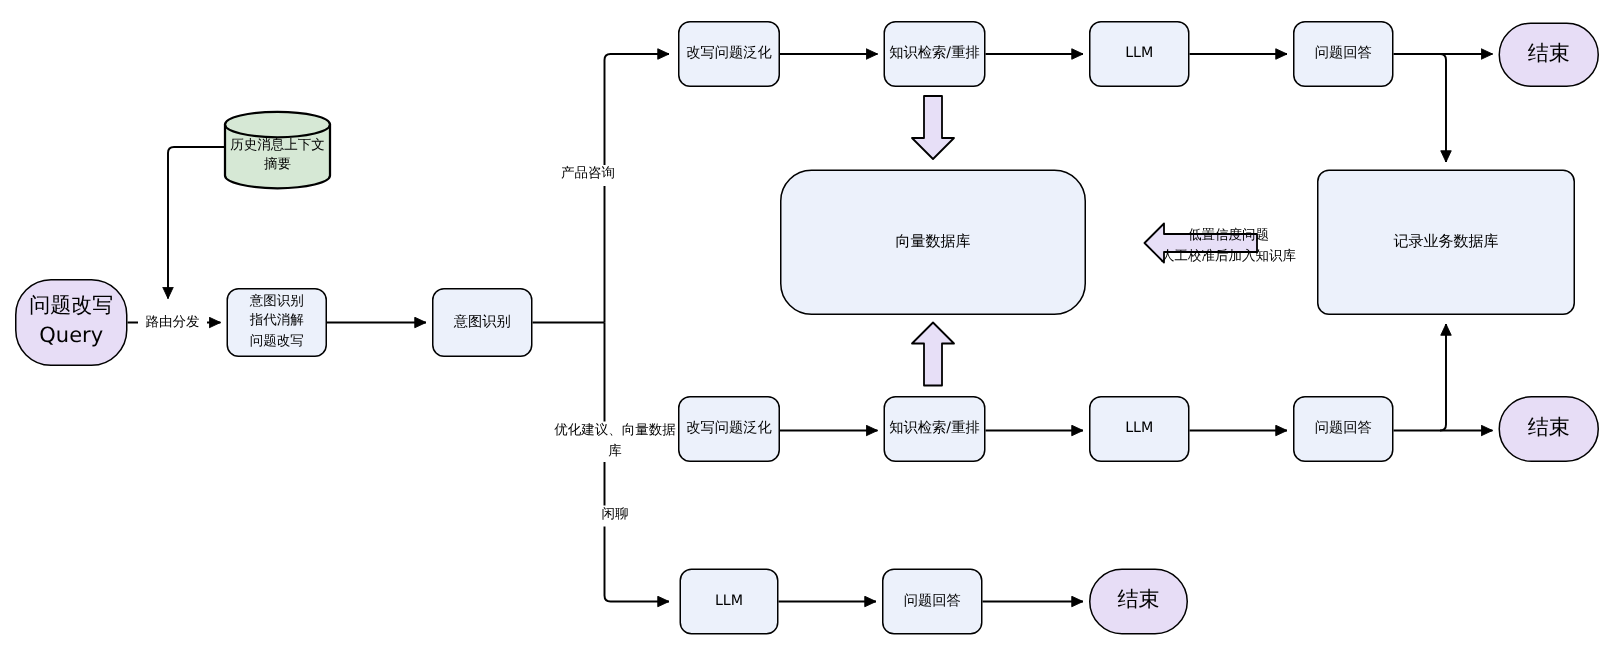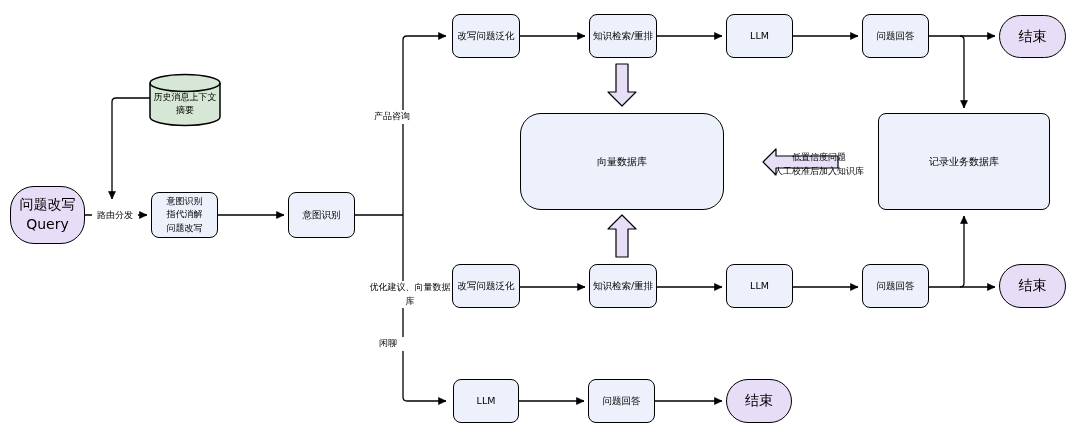--- a/index.html
+++ b/index.html
@@ -110,17 +110,17 @@
   <div class="node" style="left:862px;top:264px;width:67px;height:44px;">问题回答</div>
   <div class="node oval" style="left:999px;top:264px;width:67px;height:44px;">结束</div>
 
   <div class="node" style="left:453px;top:379px;width:66px;height:44px;">LLM</div>
   <div class="node" style="left:588px;top:379px;width:67px;height:44px;">问题回答</div>
   <div class="node oval" style="left:726px;top:379px;width:66px;height:44px;">结束</div>
 
   <div class="edge-label" style="left:92px;top:209px;width:44px;">路由分发</div>
   <div class="edge-label" style="left:369px;top:110px;width:44px;">产品咨询</div>
   <div class="edge-label" style="left:368px;top:281px;width:82px;">优化建议、向量数据库</div>
-  <div class="edge-label" style="left:372px;top:337px;width:30px;">闲聊</div>
+  <div class="edge-label" style="left:394px;top:337px;width:30px;">闲聊</div>
   <div class="edge-label no-mask" style="left:758px;top:119px;width:120px;margin-top:32px;">低置信度问题
 人工校准后加入知识库</div>
 
 </div>
 
 </body></html>

